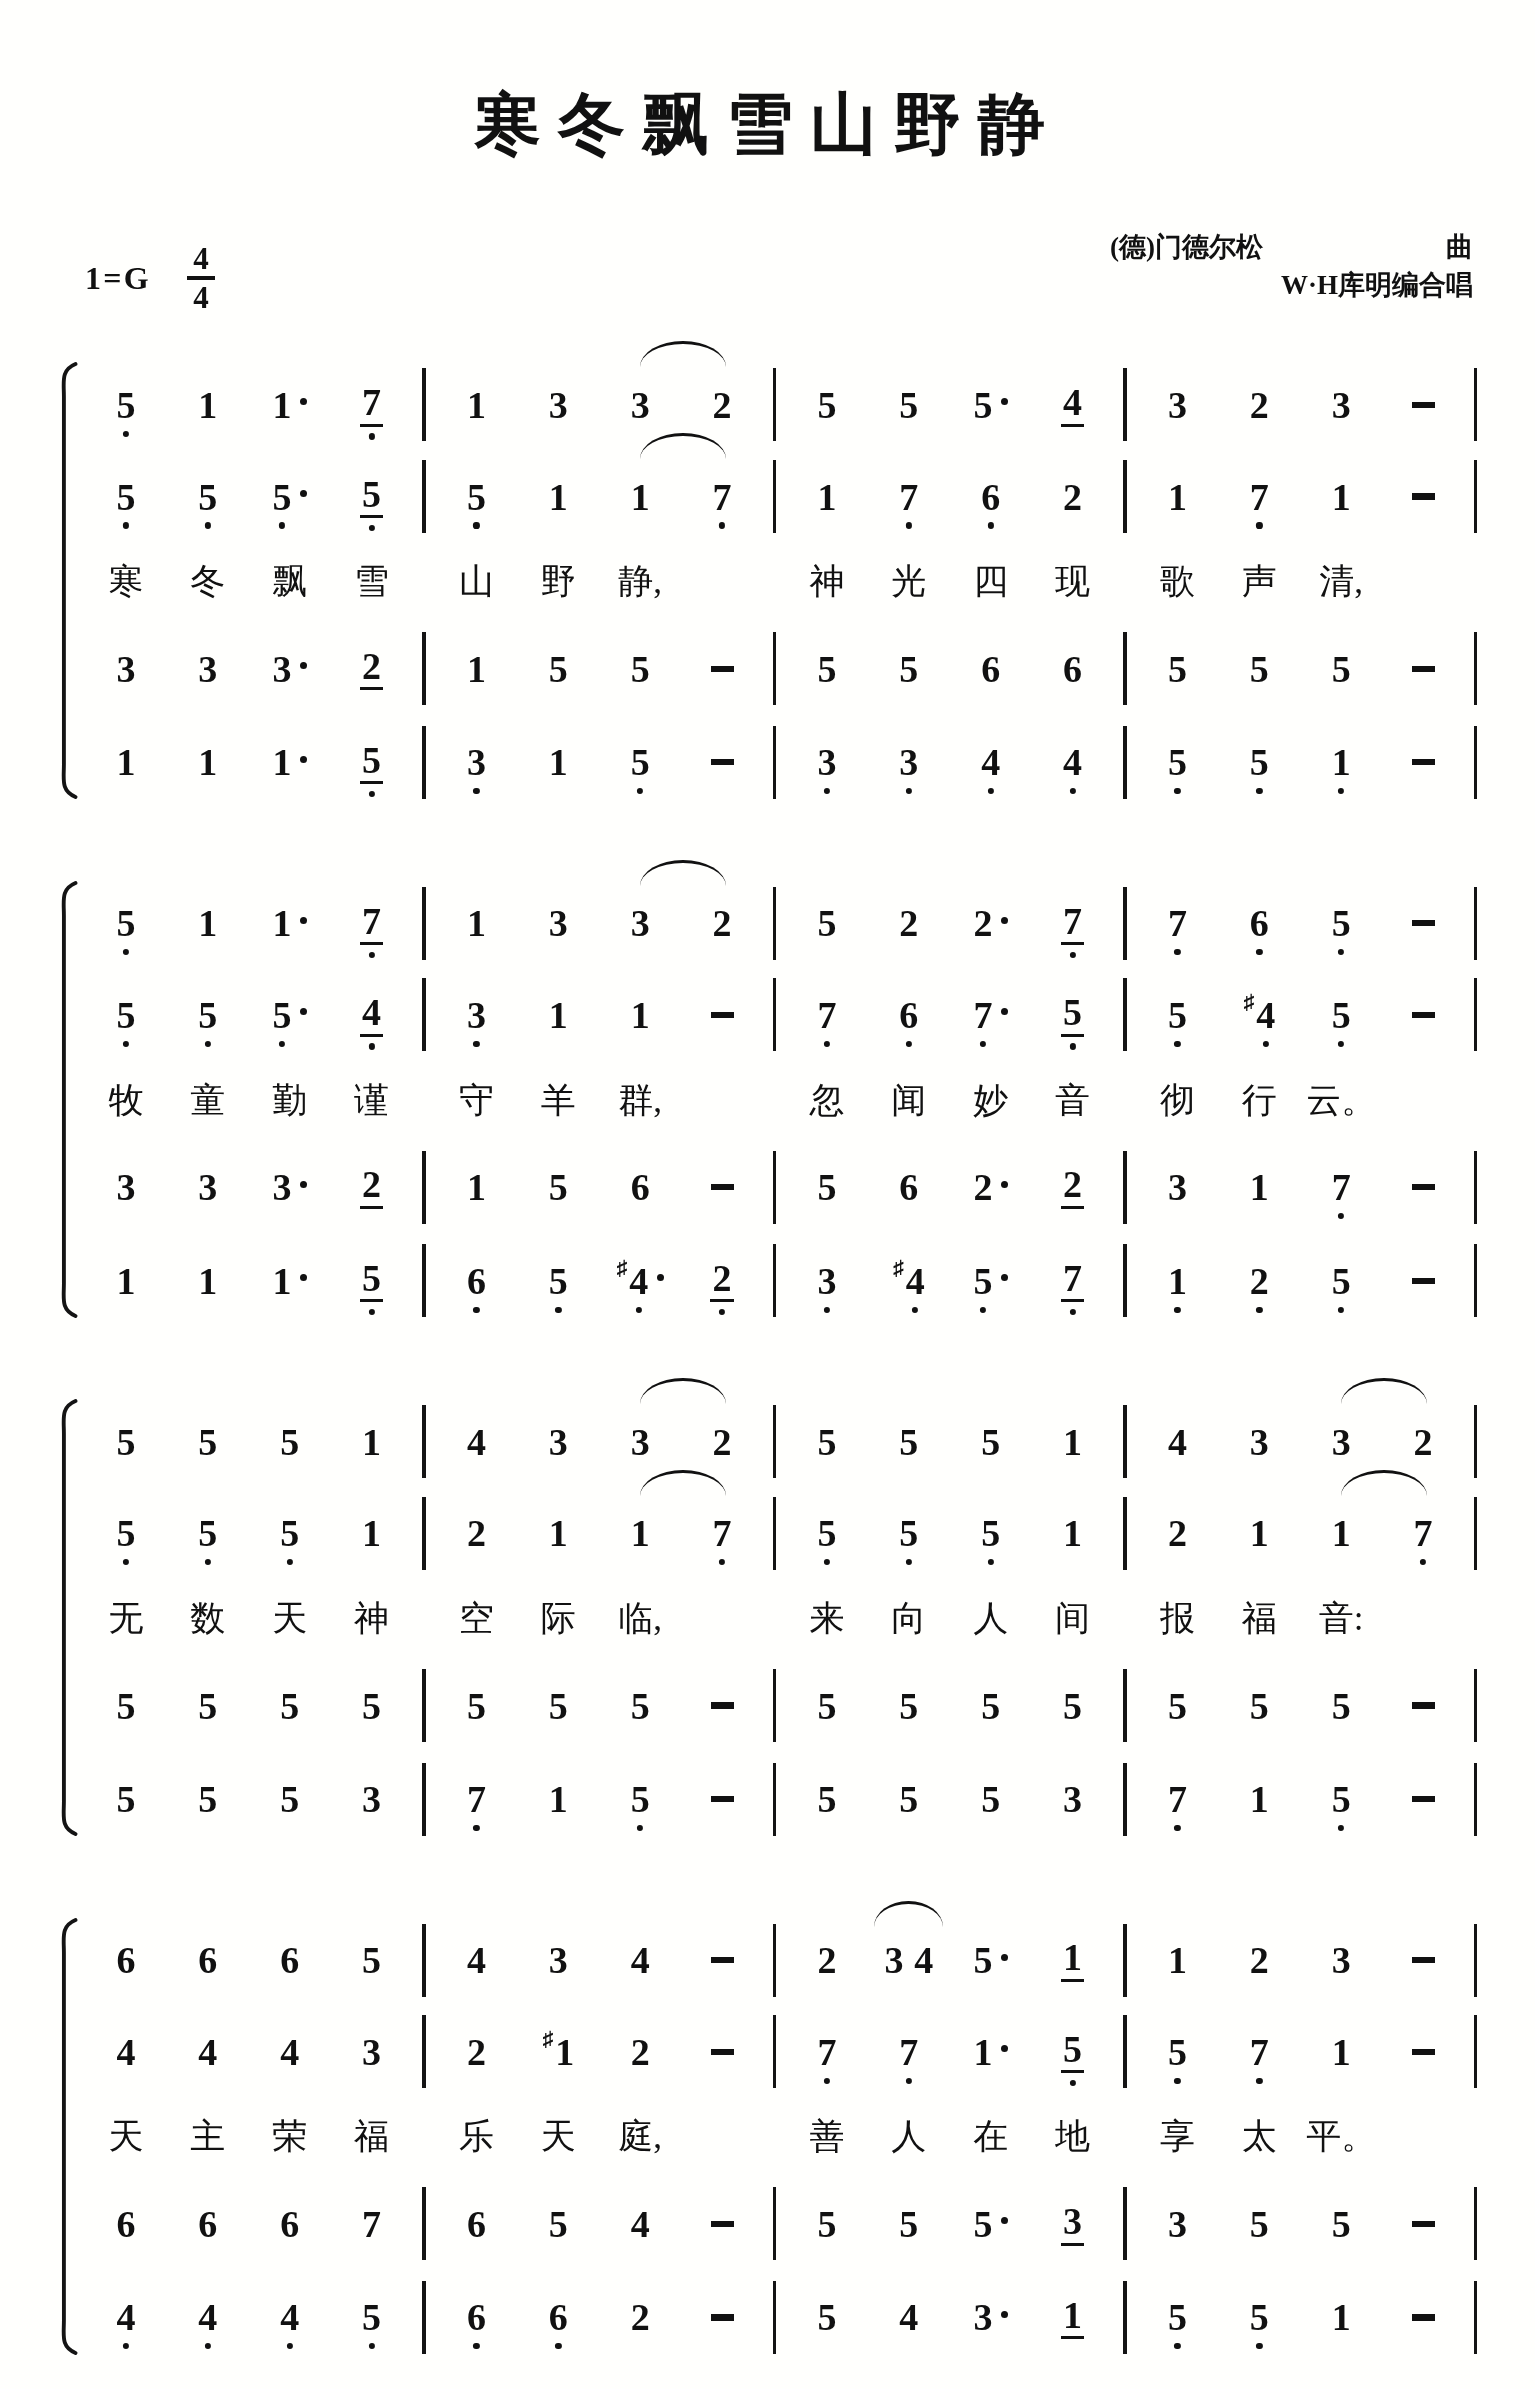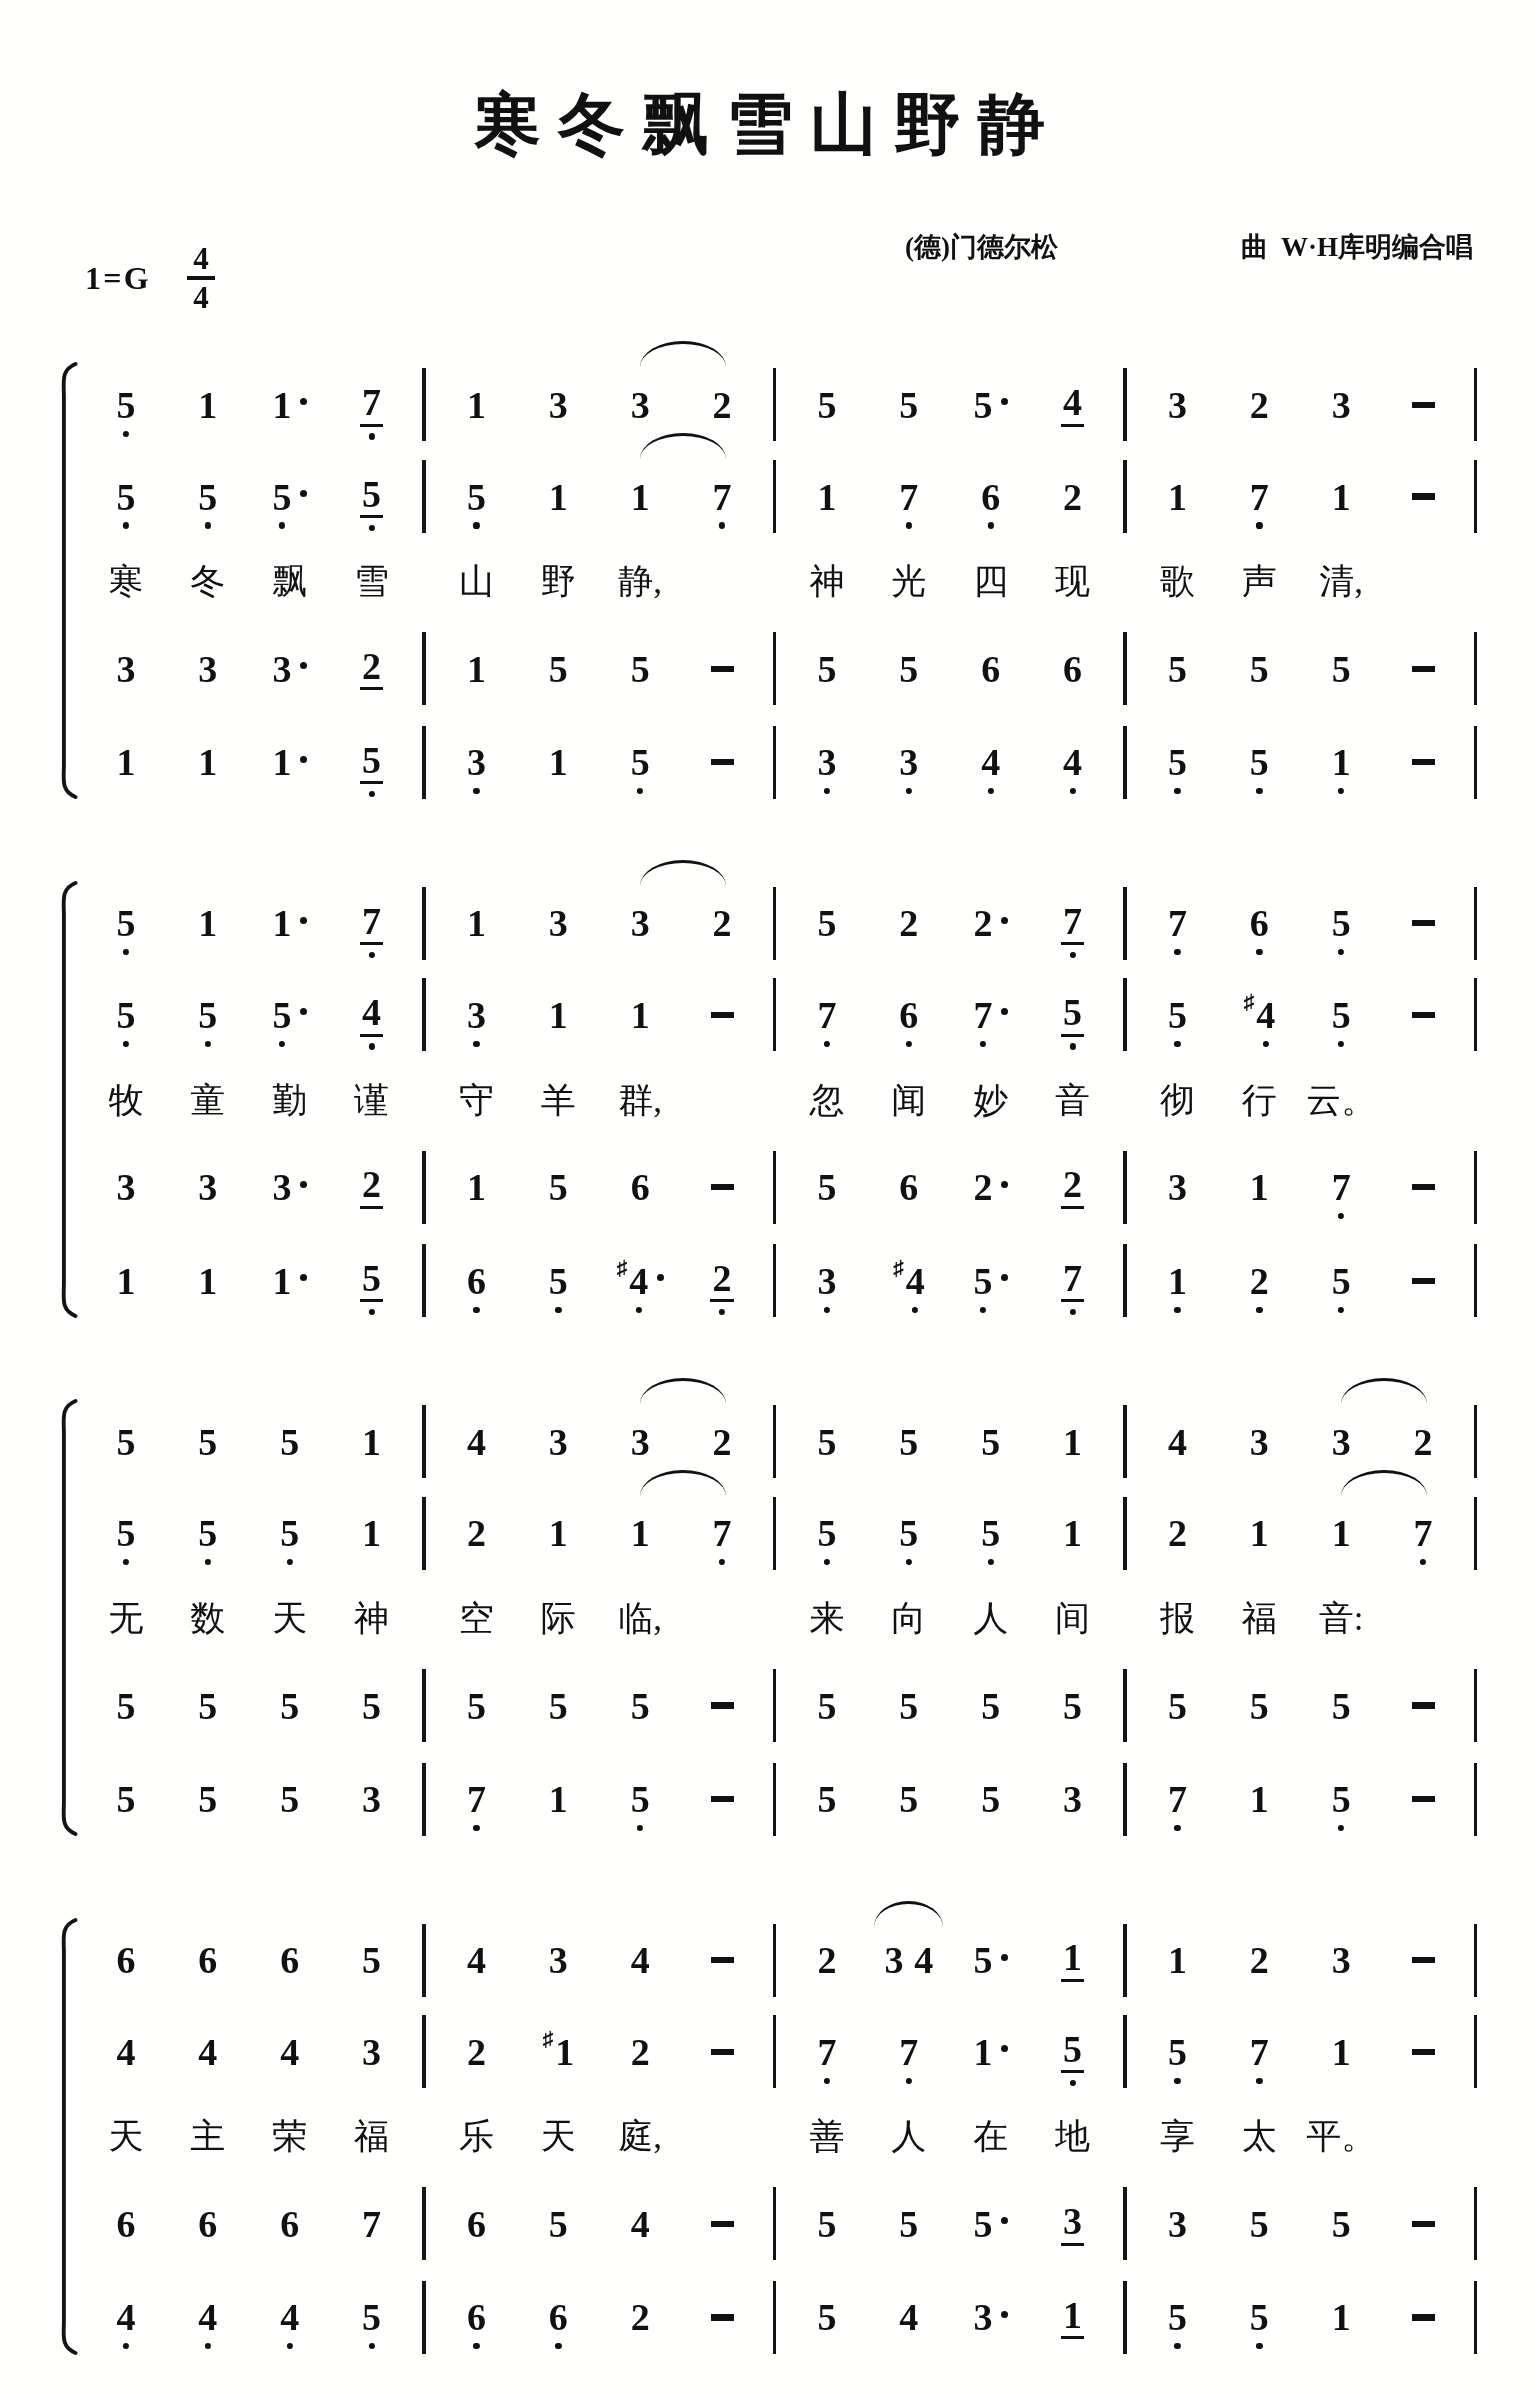--- a/index.html
+++ b/index.html
@@ -28,21 +28,21 @@
     justify-content:space-between;
     align-items:flex-start;
     padding:0 14px 0 36px;
     margin-bottom:48px;
   }
   .keysig-wrap{display:flex;align-items:center;gap:36px;margin-top:14px;}
   .keysig{font-size:32px;font-weight:700;letter-spacing:2.3px;}
   .frac{display:inline-flex;flex-direction:column;align-items:center;line-height:1;}
   .frac .num{font-size:31px;font-weight:700;}
   .frac .bar{width:28px;height:3.9px;background:#111;margin:2.3px 0;}
-  .credits{display:flex;flex-direction:row;align-items:flex-end;gap:13px;font-size:27px;font-weight:700;text-align:center;}
+  .credits{display:flex;flex-direction:column;align-items:flex-end;gap:2px;font-size:27px;font-weight:700;text-align:center;}
   .credit-line1{display:flex;width:363px;justify-content:space-between;}
   
   .system{display:flex;margin-bottom:74px;}
   .brace-col{width:36px;flex:0 0 36px;display:flex;align-items:stretch;}
   .sys-content{
     flex:1;
     display:grid;
     grid-template-rows:87px 87px 74px 91px 87px;
     row-gap:4.6px;
   }

